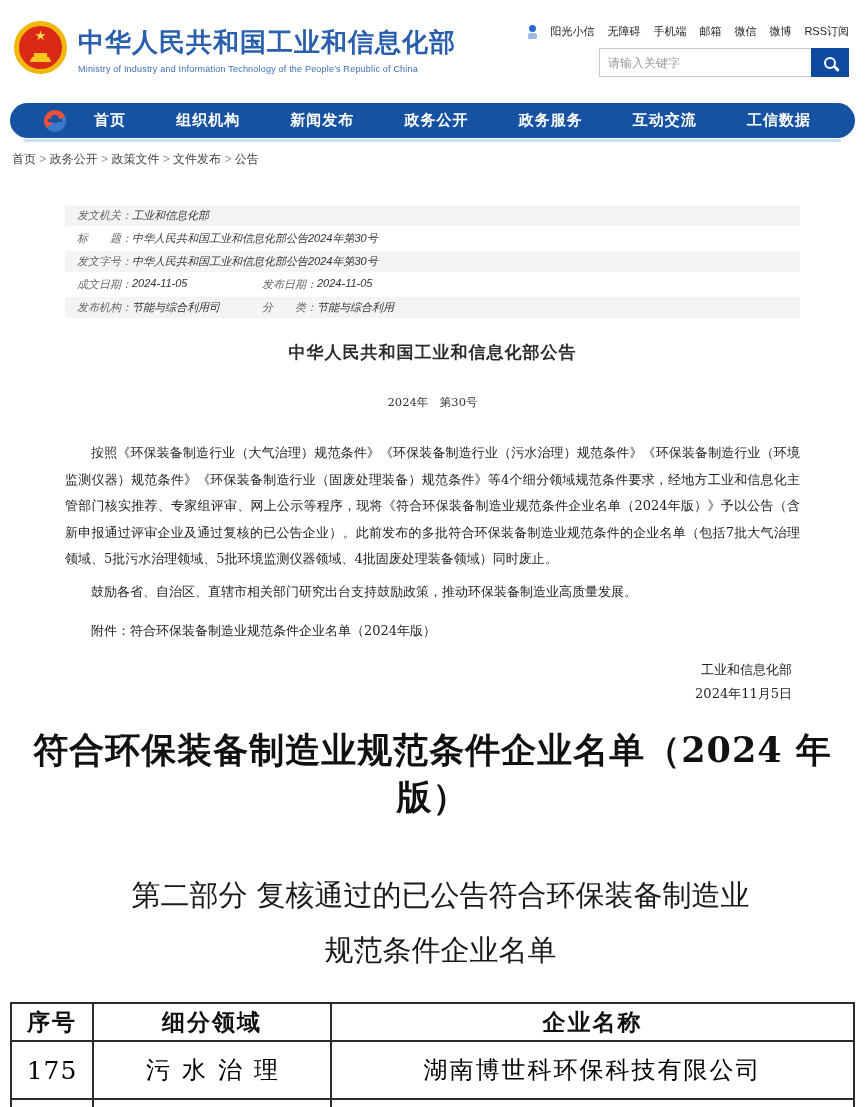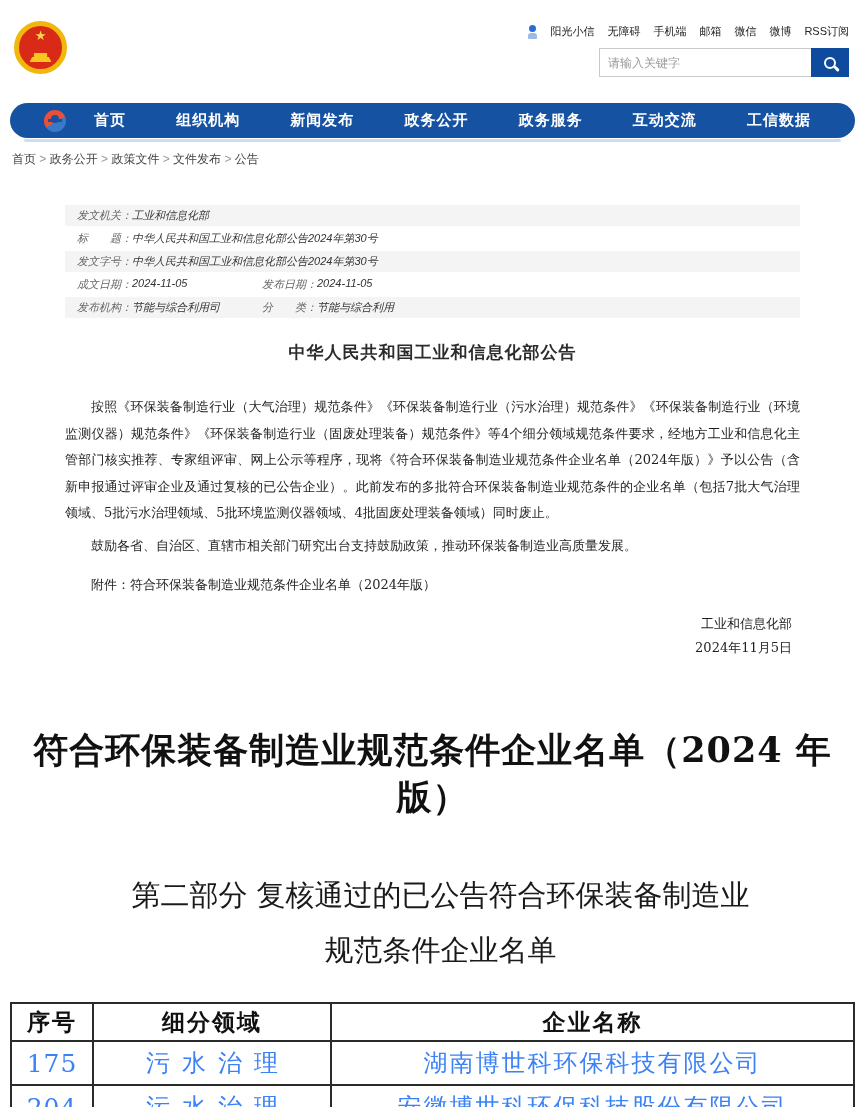--- a/index.html
+++ b/index.html
@@ -83,36 +83,40 @@
                font-size:35px; font-weight:bold; color:#111; letter-spacing:1px;
                font-family:"DejaVu Serif",serif; }
   .att-heading { position:absolute; left:16px; right:0; top:868px; text-align:center;
                  font-size:29px; font-weight:500; color:#1a1a1a; line-height:55px;
                  font-family:"DejaVu Sans",sans-serif; }
 
   .att-table { position:absolute; left:10px; top:978px; width:845px; border-collapse:collapse;margin-top:24px; }
   .att-table th, .att-table td { border:2px solid #2b2b2b; text-align:center; }
   .att-table th { height:38px; font-size:23px; font-weight:bold; color:#111;
                   font-family:"DejaVu Sans",sans-serif; letter-spacing:2px; }
-  .att-table td { height:44px; font-size:24px; color:#3b82f6; font-family:"DejaVu Serif",serif; }
+  .att-table td { height:58px; font-size:24px; color:#000000; font-family:"DejaVu Serif",serif; }
   .col-no { width:82px; }
   .col-field { width:238px; }
   td.cell-no { font-size:25px; letter-spacing:1px; }
   td.cell-field { letter-spacing:12px; text-indent:12px; }
   td.cell-company { letter-spacing:2px; }
 </style>
 </head>
 <body>
 
 <div id="page">
 
   <div class="header">
     <div class="emblem">
       <span class="star">★</span>
       <span class="gate"></span>
+    </div>
+    <div class="site-titles">
+      <div class="site-title-cn">中华人民共和国工业和信息化部</div>
+      <div class="site-title-en">Ministry of Industry and Information Technology of the People's Republic of China</div>
     </div>
 
     <div class="utility">
       <span class="mascot"></span>
       <a>阳光小信</a>
       <a>无障碍</a>
       <a>手机端</a>
       <a>邮箱</a>
       <a>微信</a>
       <a>微博</a>
@@ -173,20 +177,21 @@
         <span class="meta-label">发布机构：</span>
         <span class="meta-value">节能与综合利用司</span>
       </span>
       <span class="meta-pair2">
         <span class="meta-label">分　　类：</span>
         <span class="meta-value">节能与综合利用</span>
       </span>
     </div>
 
     <div class="ann-title">中华人民共和国工业和信息化部公告</div>
+    <div class="ann-issue">2024年　第30号</div>
     <div class="ann-para">按照《环保装备制造行业（大气治理）规范条件》《环保装备制造行业（污水治理）规范条件》《环保装备制造行业（环境监测仪器）规范条件》《环保装备制造行业（固废处理装备）规范条件》等4个细分领域规范条件要求，经地方工业和信息化主管部门核实推荐、专家组评审、网上公示等程序，现将《符合环保装备制造业规范条件企业名单（2024年版）》予以公告（含新申报通过评审企业及通过复核的已公告企业）。此前发布的多批符合环保装备制造业规范条件的企业名单（包括7批大气治理领域、5批污水治理领域、5批环境监测仪器领域、4批固废处理装备领域）同时废止。</div>
     <div class="ann-para second">鼓励各省、自治区、直辖市相关部门研究出台支持鼓励政策，推动环保装备制造业高质量发展。</div>
     <div class="ann-attachment">附件：符合环保装备制造业规范条件企业名单（2024年版）</div>
     <div class="ann-sign">
       <div>工业和信息化部</div>
       <div>2024年11月5日</div>
     </div>
   </div>
 
   <div class="att-title">符合环保装备制造业规范条件企业名单（2024 年版）</div>

